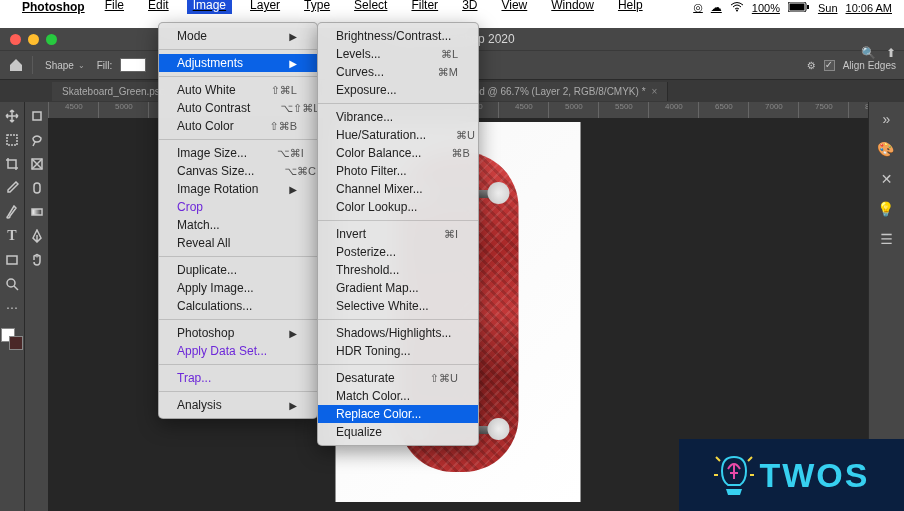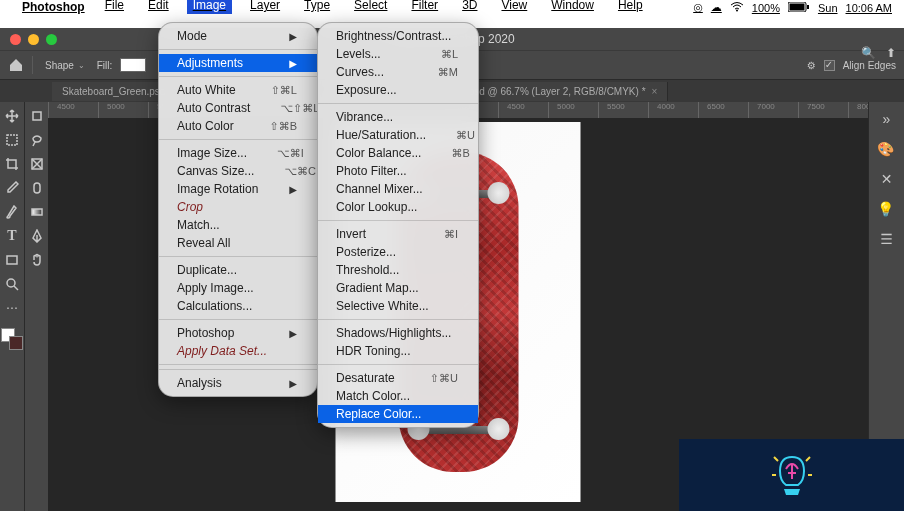--- a/index.html
+++ b/index.html
@@ -44,45 +44,45 @@
 .tool-col { width: 24px; background: #474747; display: flex; flex-direction: column; align-items: center; padding-top: 4px; gap: 4px; }
 .tool-col.second { border-left: 1px solid #2a2a2a; }
 .tool-btn { width: 20px; height: 20px; display: flex; align-items: center; justify-content: center; color: #c8c8c8; font-size: 12px; }
 .tool-btn svg { stroke: #c8c8c8; fill: none; stroke-width: 1.5; }
 .color-swatches { width: 22px; height: 22px; position: relative; margin-top: 6px; }
 .color-swatches .bg { width: 14px; height: 14px; background: #fff; border: 1px solid #888; position: absolute; top: 0; left: 0; }
 .color-swatches .fg { width: 14px; height: 14px; background: #4a2828; border: 1px solid #888; position: absolute; bottom: 0; right: 0; }
 
 .canvas-area { flex: 1; background: #262626; position: relative; overflow: hidden; }
 .ruler-h { height: 16px; background: #474747; display: flex; font-size: 8px; color: #888; overflow: hidden; }
-.ruler-h .tick { width: 50px; flex-shrink: 0; border-left: 1px solid #666; padding-left: 8px; }
+.ruler-h .tick { width: 50px; flex-shrink: 0; border-left: 1px solid #666; padding-left: 16px; }
 .canvas { position: absolute; top: 20px; left: 50%; transform: translateX(-50%); width: 245px; height: 380px; background: linear-gradient(135deg, #f8f8f8 0%, #fff 100%); }
 .skateboard { position: absolute; top: 30px; left: 50%; transform: translateX(-50%); width: 120px; height: 320px; }
 .deck { width: 100%; height: 100%; background: linear-gradient(180deg, #d84545 0%, #a82828 30%, #c23838 50%, #8a2020 70%, #b83030 100%); border-radius: 55px; position: relative; overflow: hidden; }
 .deck::before { content: ""; position: absolute; inset: 0; background: repeating-linear-gradient(45deg, rgba(0,0,0,0.15) 0 3px, transparent 3px 8px), repeating-linear-gradient(-45deg, rgba(255,255,255,0.1) 0 2px, transparent 2px 7px); }
 .truck { position: absolute; left: 50%; transform: translateX(-50%); width: 90px; height: 24px; }
 .truck.top { top: 30px; }
 .truck.bot { bottom: 30px; }
 .wheel { width: 22px; height: 22px; background: radial-gradient(#eee, #ccc); border-radius: 50%; position: absolute; }
 .wheel.l { left: -6px; }
 .wheel.r { right: -6px; }
 .axle { position: absolute; top: 8px; left: 12px; right: 12px; height: 8px; background: linear-gradient(#888,#555); border-radius: 2px; }
 
 .right-panel { width: 36px; background: #474747; border-left: 1px solid #2a2a2a; display: flex; flex-direction: column; align-items: center; padding-top: 6px; gap: 8px; }
 .right-panel .panel-btn { width: 22px; height: 22px; color: #c8c8c8; display: flex; align-items: center; justify-content: center; font-size: 14px; }
 .right-panel .spacer { flex: 1; }
 
 
-.menu { position: absolute; background: rgba(228,228,228,0.97); backdrop-filter: blur(10px); border: 1px solid rgba(0,0,0,0.25); border-radius: 15px; box-shadow: 0 6px 20px rgba(0,0,0,0.4); font-size: 12px; padding: 4px 0; z-index: 100; }
+.menu { position: absolute; background: rgba(228,228,228,0.97); backdrop-filter: blur(10px); border: 1px solid rgba(0,0,0,0.25); border-radius: 5px; box-shadow: 0 6px 20px rgba(0,0,0,0.4); font-size: 12px; padding: 4px 0; z-index: 100; }
 .menu .mi { padding: 2px 20px 2px 18px; color: #222; display: flex; align-items: center; white-space: nowrap; }
 .menu .mi .shortcut { margin-left: auto; padding-left: 30px; color: #555; font-size: 11px; }
 .menu .mi .arrow { margin-left: auto; font-size: 10px; color: #333; }
 .menu .mi.highlighted { background: #0a62e6; color: #fff; }
 .menu .mi.highlighted .arrow, .menu .mi.highlighted .shortcut { color: #fff; }
-.menu .mi.disabled { color: #7f1d1d; font-style: italic; }
+.menu .mi.disabled { color: #6d28d9; }
 .menu .sep-line { height: 1px; background: rgba(0,0,0,0.15); margin: 4px 0; }
 
 .image-menu { top: 22px; left: 158px; width: 160px; }
 .adjustments-menu { top: 22px; left: 317px; width: 162px; }
 
 
 .twos { position: absolute; right: 0; bottom: 0; width: 225px; height: 72px; background: #0a1f3f; display: flex; align-items: center; justify-content: center; gap: 6px; }
 .twos .bulb { width: 40px; height: 48px; position: relative; }
 .twos .bulb svg { width: 100%; height: 100%; }
 .twos .txt { font-size: 34px; font-weight: 700; color: #37d0f0; font-family: Arial, sans-serif; letter-spacing: 2px; }
@@ -370,20 +370,23 @@
     </div>
   <div class="sep-line"></div>
   <div class="mi">
       <span>Photoshop</span>
       <span class="arrow">▶</span>
     </div>
   <div class="mi disabled">
       <span>Apply Data Set...</span>
     </div>
   <div class="sep-line"></div>
+  <div class="mi disabled">
+      <span>Trap...</span>
+    </div>
   <div class="sep-line"></div>
   <div class="mi">
       <span>Analysis</span>
       <span class="arrow">▶</span>
     </div>
 </div>
 
 <div class="menu adjustments-menu">
   <div class="mi">
       <span>Brightness/Contrast...</span>
@@ -447,25 +450,29 @@
   <div class="sep-line"></div>
   <div class="mi">
       <span>Desaturate</span>
       <span class="shortcut">⇧⌘U</span>
     </div>
   <div class="mi">
       <span>Match Color...</span>
     </div>
   <div class="mi highlighted">
       <span>Replace Color...</span>
+    </div>
+  <div class="mi">
+      <span>Equalize</span>
     </div>
 </div>
 
 <div class="twos">
   <div class="bulb">
     <svg viewBox="0 0 40 48">
       <path d="M12 38 L28 38 L26 44 L14 44 Z" fill="#37d0f0"></path>
       <path d="M20 6 Q8 6 8 20 Q8 30 14 34 L26 34 Q32 30 32 20 Q32 6 20 6" fill="none" stroke="#37d0f0" stroke-width="2"></path>
       <path d="M14 18 Q20 8 26 18 M16 22 L24 22 M20 14 L20 28" stroke="#e84aa8" stroke-width="2" fill="none"></path>
       <path d="M6 10 L2 6 M34 10 L38 6 M4 24 L0 24 M36 24 L40 24" stroke="#f5d742" stroke-width="2"></path>
     </svg>
   </div>
+  <div class="txt">TWOS</div>
 </div>
 
 </body></html>

